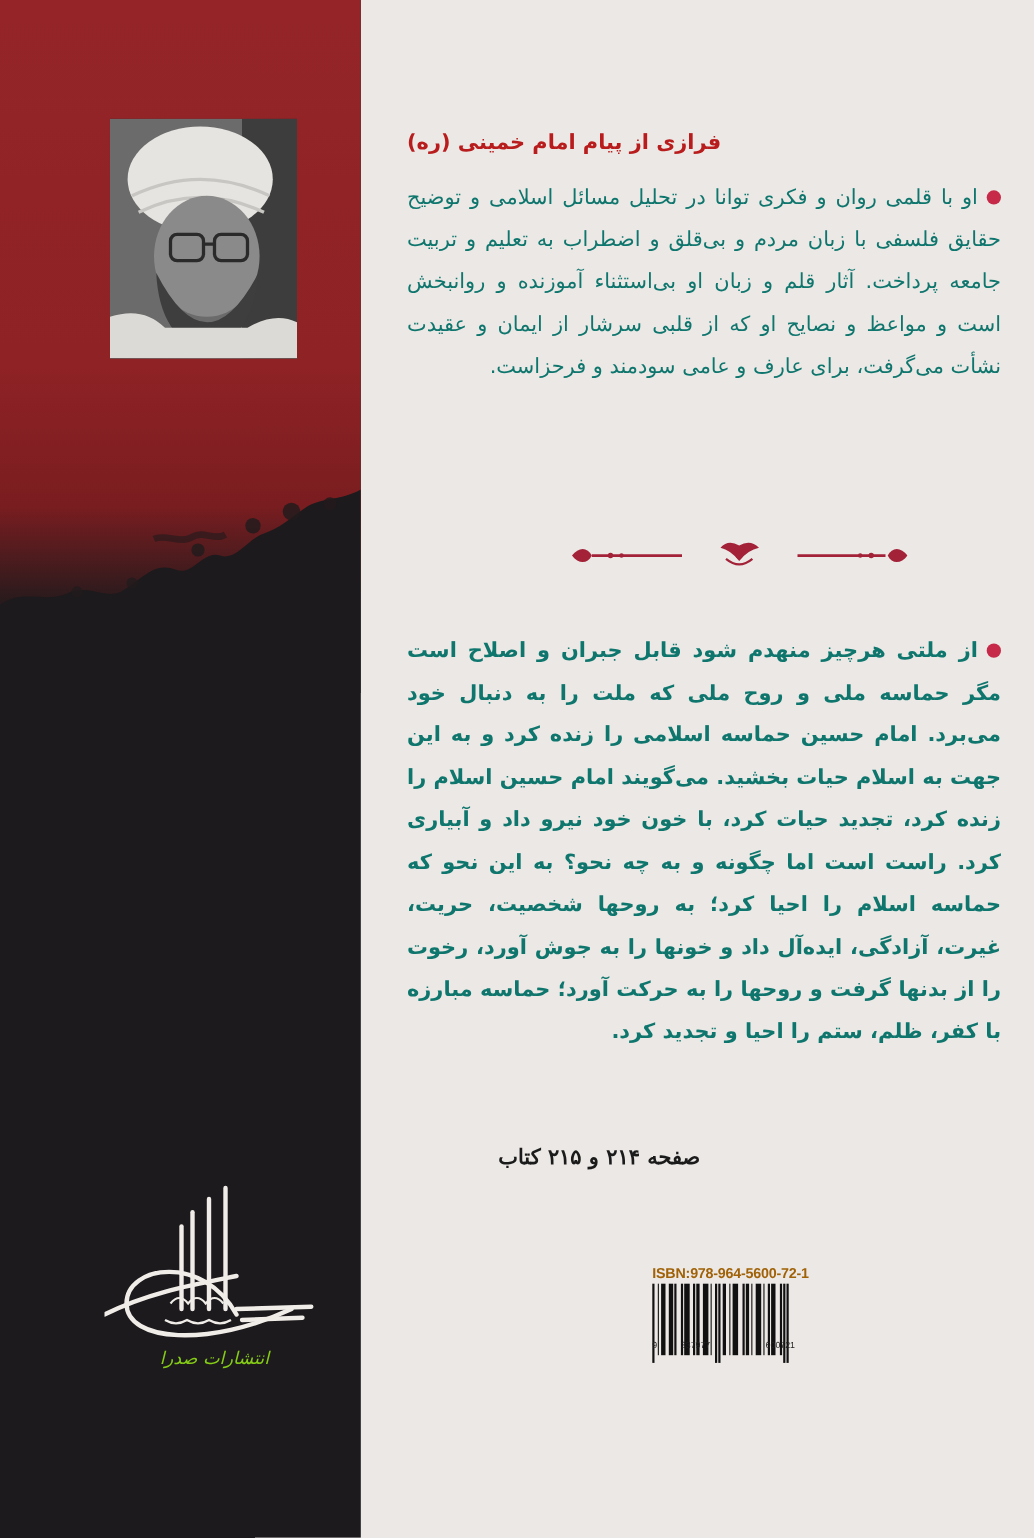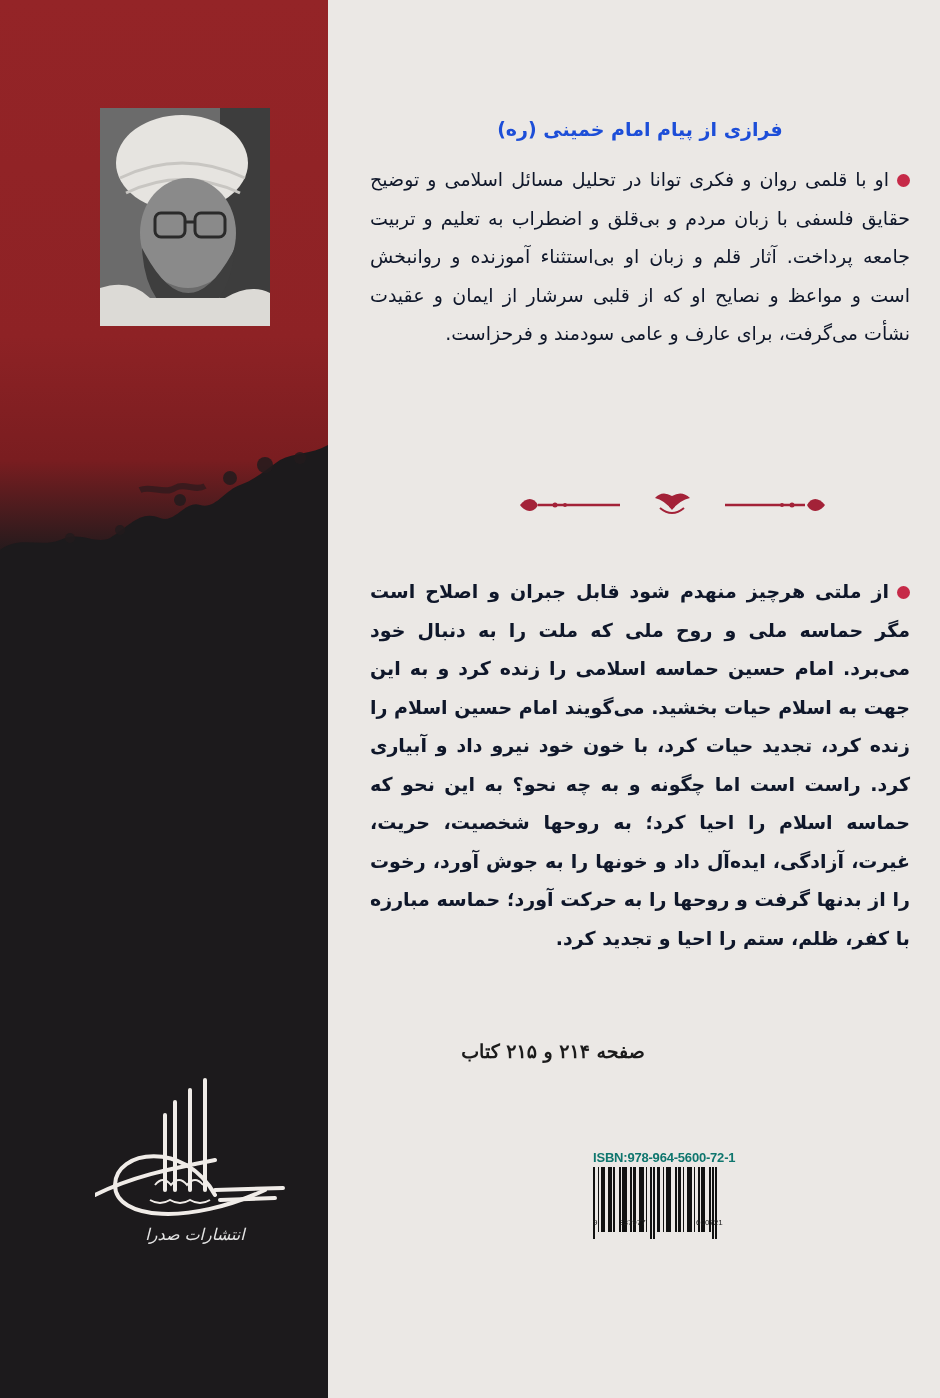--- a/index.html
+++ b/index.html
@@ -31,67 +31,67 @@
       overflow: hidden;
     }
     .portrait svg { width: 100%; height: 100%; display: block; }
     .logo {
       position: absolute; left: 95px; top: 1060px;
       width: 200px; height: 190px;
     }
     .logo-caption {
       position: absolute; left: 120px; top: 1225px;
       width: 150px; text-align: center;
-      color: #e5e5e5; font-family: "DejaVu Serif", serif;
+      color: #84cc16; font-family: "DejaVu Serif", serif;
       font-size: 16px; font-style: italic;
       direction: rtl;
     }
     .content {
       position: absolute; left: 370px; top: 112px;
       width: 540px;
       direction: rtl;
       text-align: justify;
     }
     .heading {
-      color: #1d4ed8; font-weight: bold; font-size: 19px;
-      line-height: 34px; text-align: center;
+      color: #b91c1c; font-weight: bold; font-size: 19px;
+      line-height: 34px; text-align: left;
     }
     .para {
-      color: #0f172a; font-size: 19px; line-height: 38.5px;
+      color: #0f766e; font-size: 19px; line-height: 38.5px;
       font-family: "DejaVu Sans", sans-serif;
       text-align: justify;
       text-align-last: right;
     }
     .para1 { margin-top: 14px; }
     .bullet {
       display: inline-block; width: 13px; height: 13px;
       background: #c62a48; border-radius: 50%;
       margin-left: 8px; vertical-align: middle;
     }
     .ornament {
       position: absolute; left: 520px; top: 490px;
       width: 305px; height: 30px;
     }
     .para2 {
       position: absolute; left: 370px; top: 572px;
       width: 540px; direction: rtl; font-weight: bold;
     }
     .page-ref {
       position: absolute; left: 453px; top: 1040px;
-      width: 200px; direction: rtl; text-align: center;
+      width: 200px; direction: rtl; text-align: left;
       font-size: 19px; color: #1b1b1b;
       font-family: "DejaVu Serif", serif; font-weight: bold;
     }
     .barcode-wrap {
       position: absolute; left: 593px; top: 1150px;
       width: 170px; height: 90px;
     }
     .isbn {
       font-family: "Liberation Sans", sans-serif; font-weight: bold;
-      font-size: 13px; color: #0f766e; letter-spacing: -0.2px;
+      font-size: 13px; color: #a16207; letter-spacing: -0.2px;
       white-space: nowrap;
     }
     .bars {
       display: flex; align-items: flex-start;
       height: 72px; margin-top: 2px; position: relative;
     }
     .bars span { display: block; background: #111; height: 65px; }
     .bars span.tall { height: 72px; }
     .digits {
       position: absolute; top: 68px; left: 0; width: 170px;

